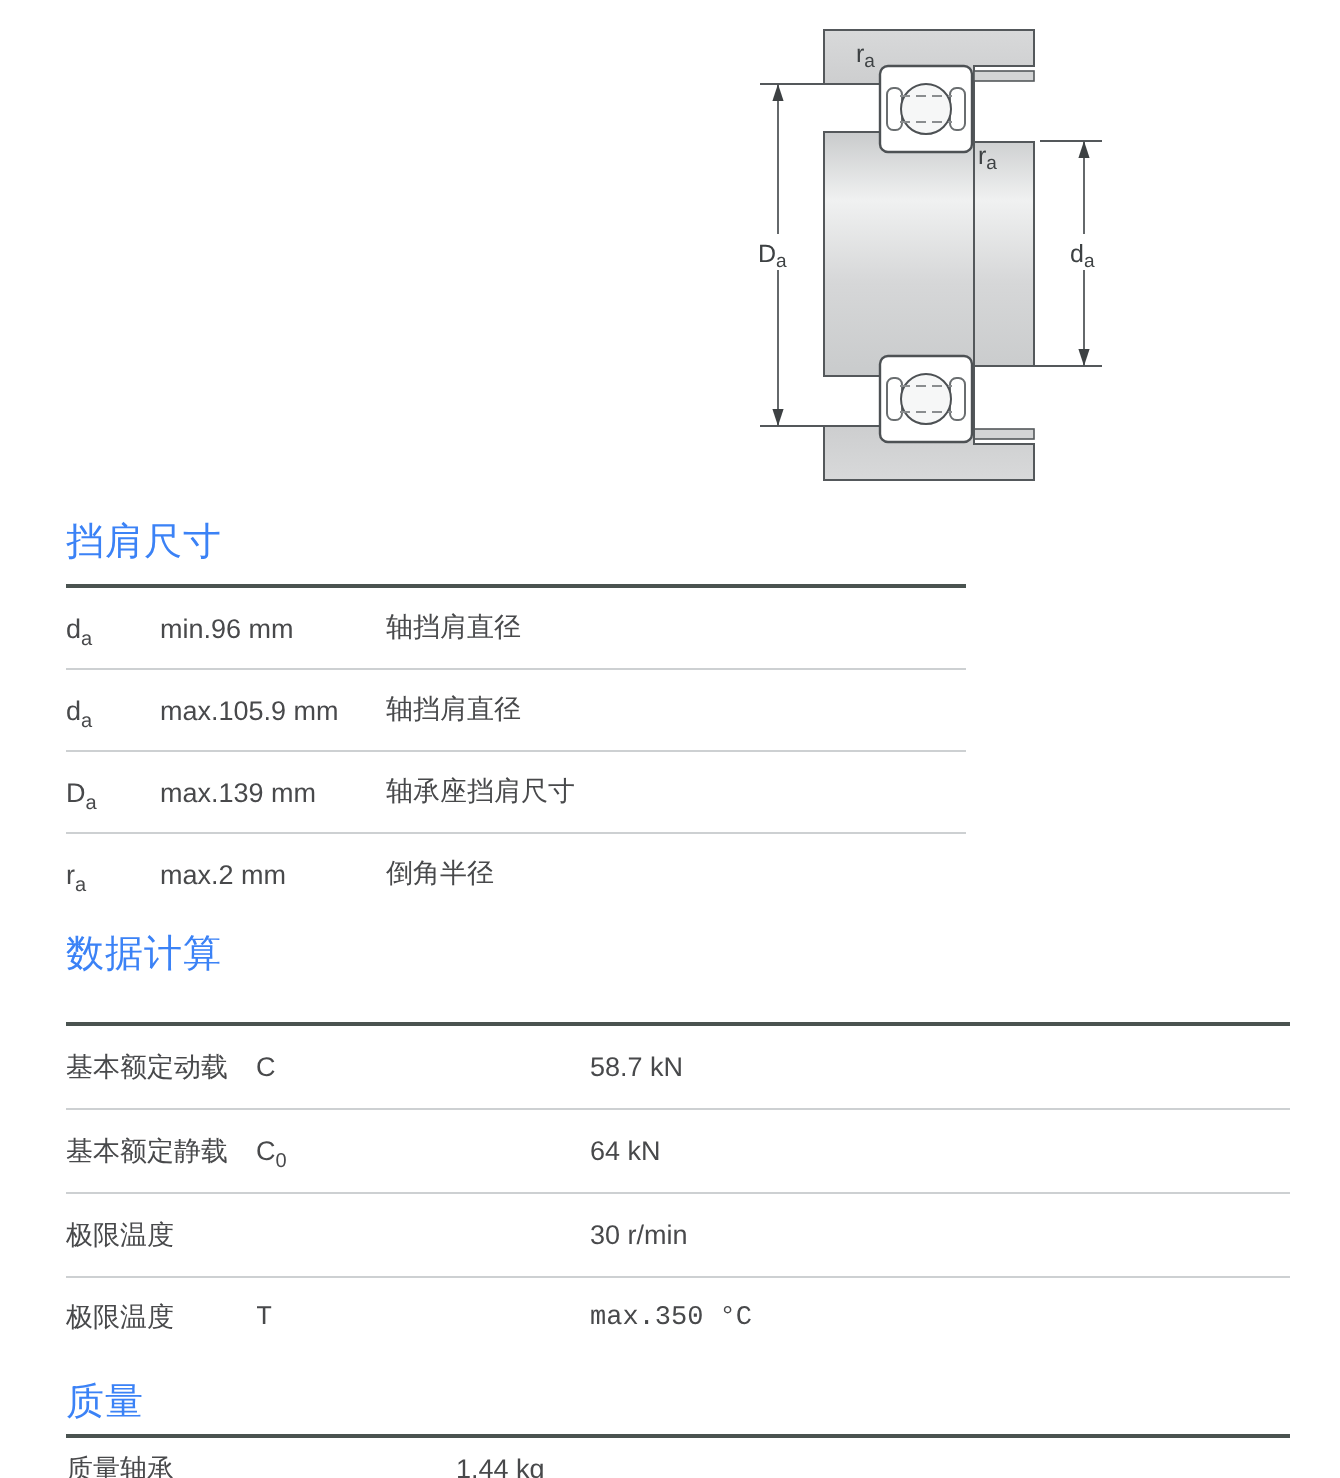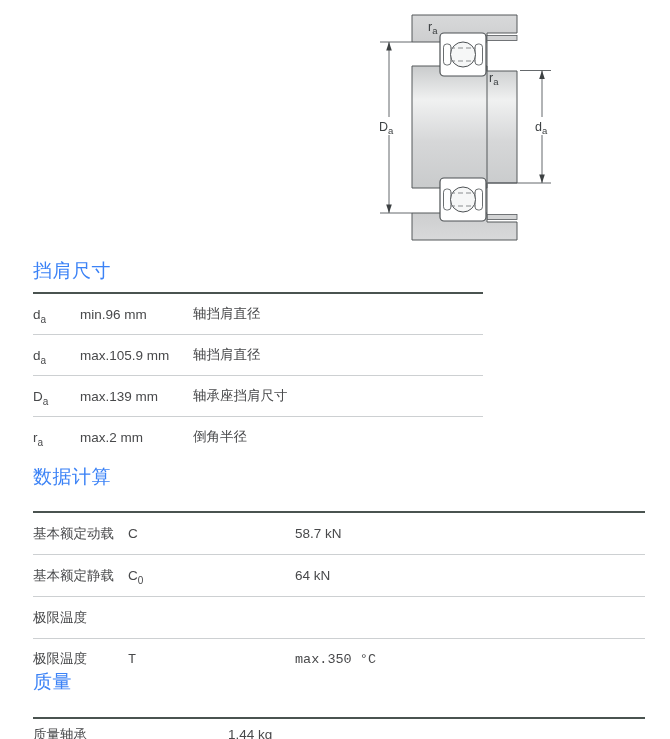--- a/index.html
+++ b/index.html
@@ -155,30 +155,31 @@
     <span class="cell c2">
         <span><span>C</span><sub>0</sub></span>
       </span>
     <span class="cell c3">64 kN</span>
   </div>
   <div class="row" style="height:41px;">
     <span class="cell c1">极限温度</span>
     <span class="cell c2">
         <span><span></span><sub></sub></span>
       </span>
+    <span class="cell c3">30 r/min</span>
   </div>
   <div class="row nb" style="height:40px;font-family:Liberation Mono, monospace;">
     <span class="cell c1">极限温度</span>
     <span class="cell c2">
         <span><span>T</span><sub></sub></span>
       </span>
     <span class="cell c3">max.350 °C</span>
   </div>
 </div>
 
-<div class="sec-title" style="top:657px;font-family:Liberation Mono, monospace;">质量</div>
+<div class="sec-title" style="top:676px;font-family:Liberation Mono, monospace;">质量</div>
 
 <div class="tbl t3" style="top:705px;">
   <div class="row">
     <span class="cell c1">质量轴承</span>
     <span class="cell c2">1.44 kg</span>
   </div>
 </div>
 
 </body></html>

